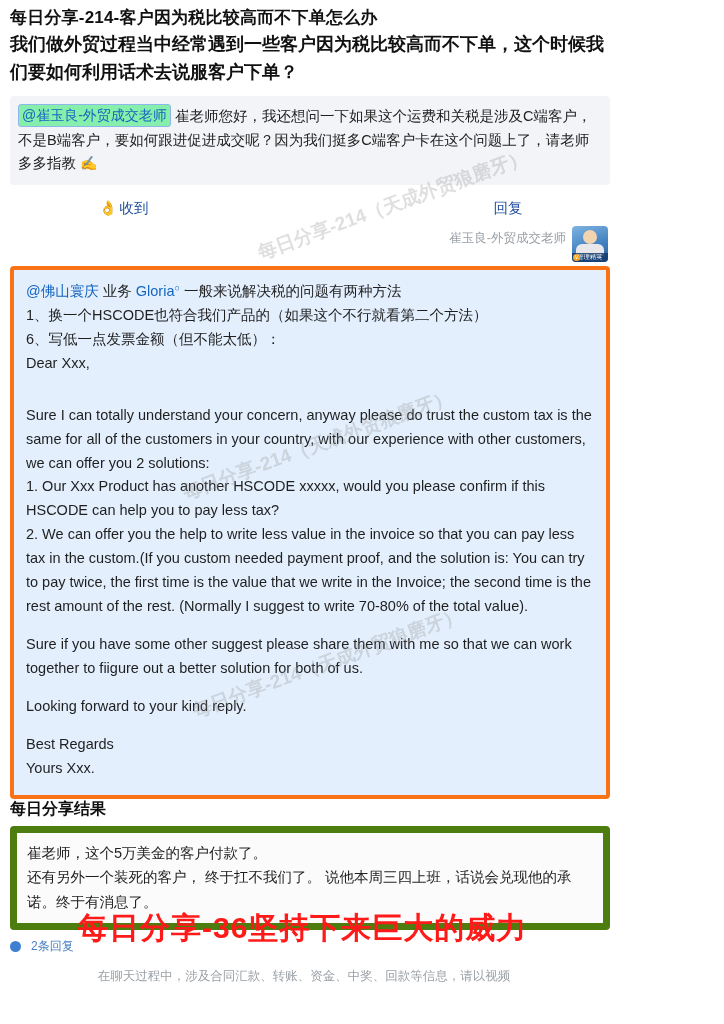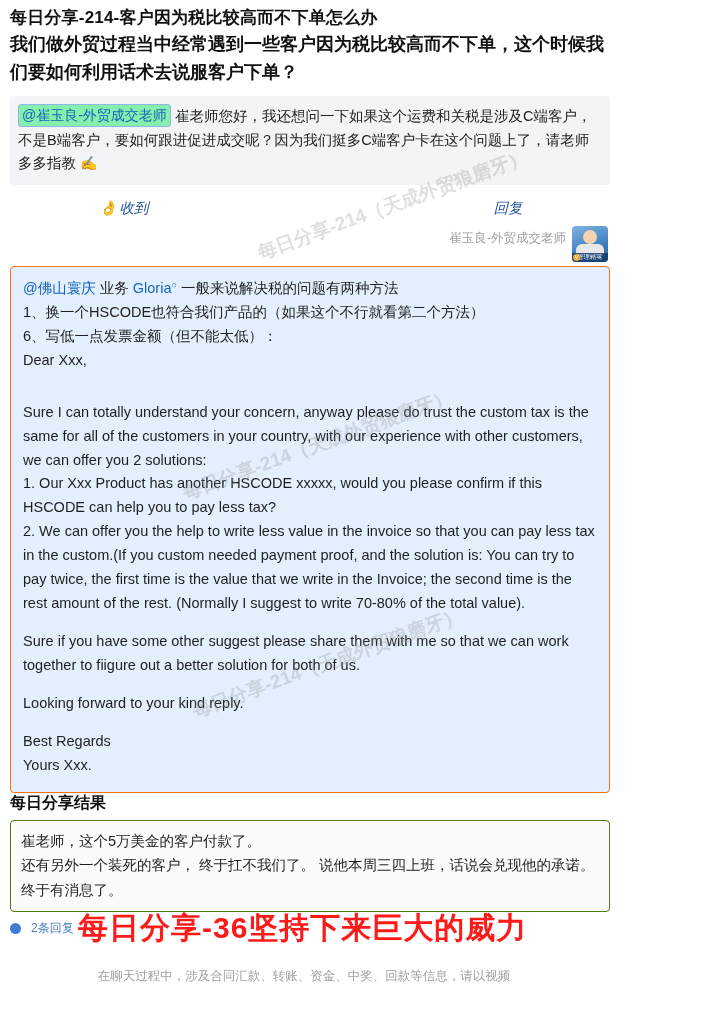--- a/index.html
+++ b/index.html
@@ -51,21 +51,20 @@
     display: flex;
     margin-top: 14px;
     margin-bottom: 8px;
     align-items: center;
   }
   .action-cell {
     flex: 1 1 0;
     text-align: center;
     font-size: 14.5px;
     color: #1f4e9c;
-    font-style: italic;
   }
   .action-cell .emoji { color: #e0a32e; margin-right: 2px; }
   .action-left { flex: 0 0 38%; text-align: center; }
   .action-mid { flex: 0 0 28%; }
   .action-right { flex: 0 0 34%; text-align: center; }
 
   
   .reply-wrap { position: relative; }
   .reply-head {
     display: flex; justify-content: flex-end; align-items: flex-start;
@@ -93,39 +92,39 @@
   }
   .avatar .v {
     position: absolute; left: 1px; bottom: 1px; width: 7px; height: 7px;
     border-radius: 50%; background: #f5a623; color: #fff;
     font-size: 6px; line-height: 7px; text-align: center;
   }
 
   .bubble-blue {
     margin-top: 4px;
     background: #e3effd;
-    border: 1px solid #f97316;
+    border: 4px solid #f97316;
     border-radius: 4px;
     padding: 10px 12px 14px 12px;
     font-size: 14.5px;
     line-height: 1.65;
     color: #1f1f1f;
   }
   .bubble-blue p { margin: 0; }
   .bubble-blue .blank { height: 14px; }
   .mention2 { color: #1565c0; }
   .gloria { color: #1565c0; }
   .circ { font-size: 9px; vertical-align: 5px; color: #1565c0; }
 
   .result-title {
     font-size: 16px; font-weight: bold; color: #111;
   }
   .result-box {
     margin-top: 6px;
-    border: 1px solid #4d7c0f;
+    border: 7px solid #4d7c0f;
     background: #fbfbfb;
     border-radius: 4px;
     padding: 8px 10px;
     font-size: 14.5px;
     line-height: 1.7;
     color: #1f1f1f;
   }
 
   .replies-row {
     margin-top: 8px;

